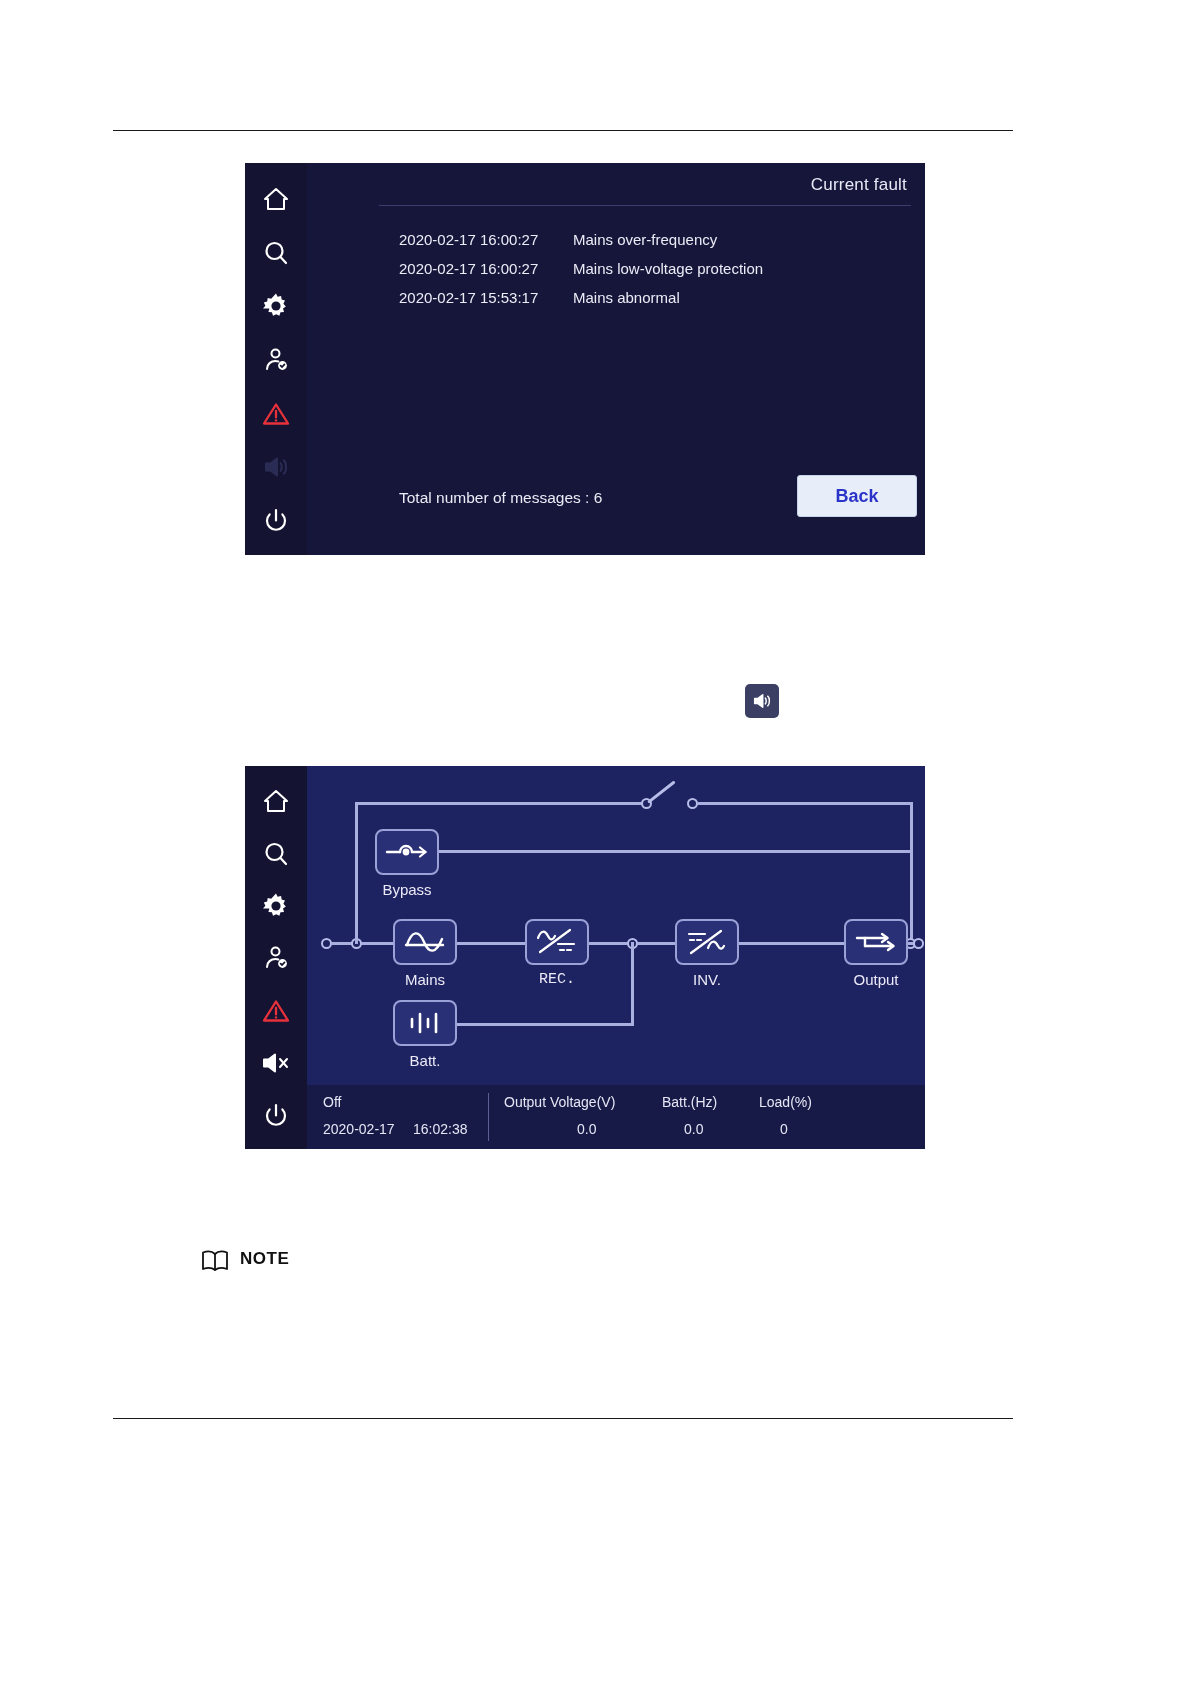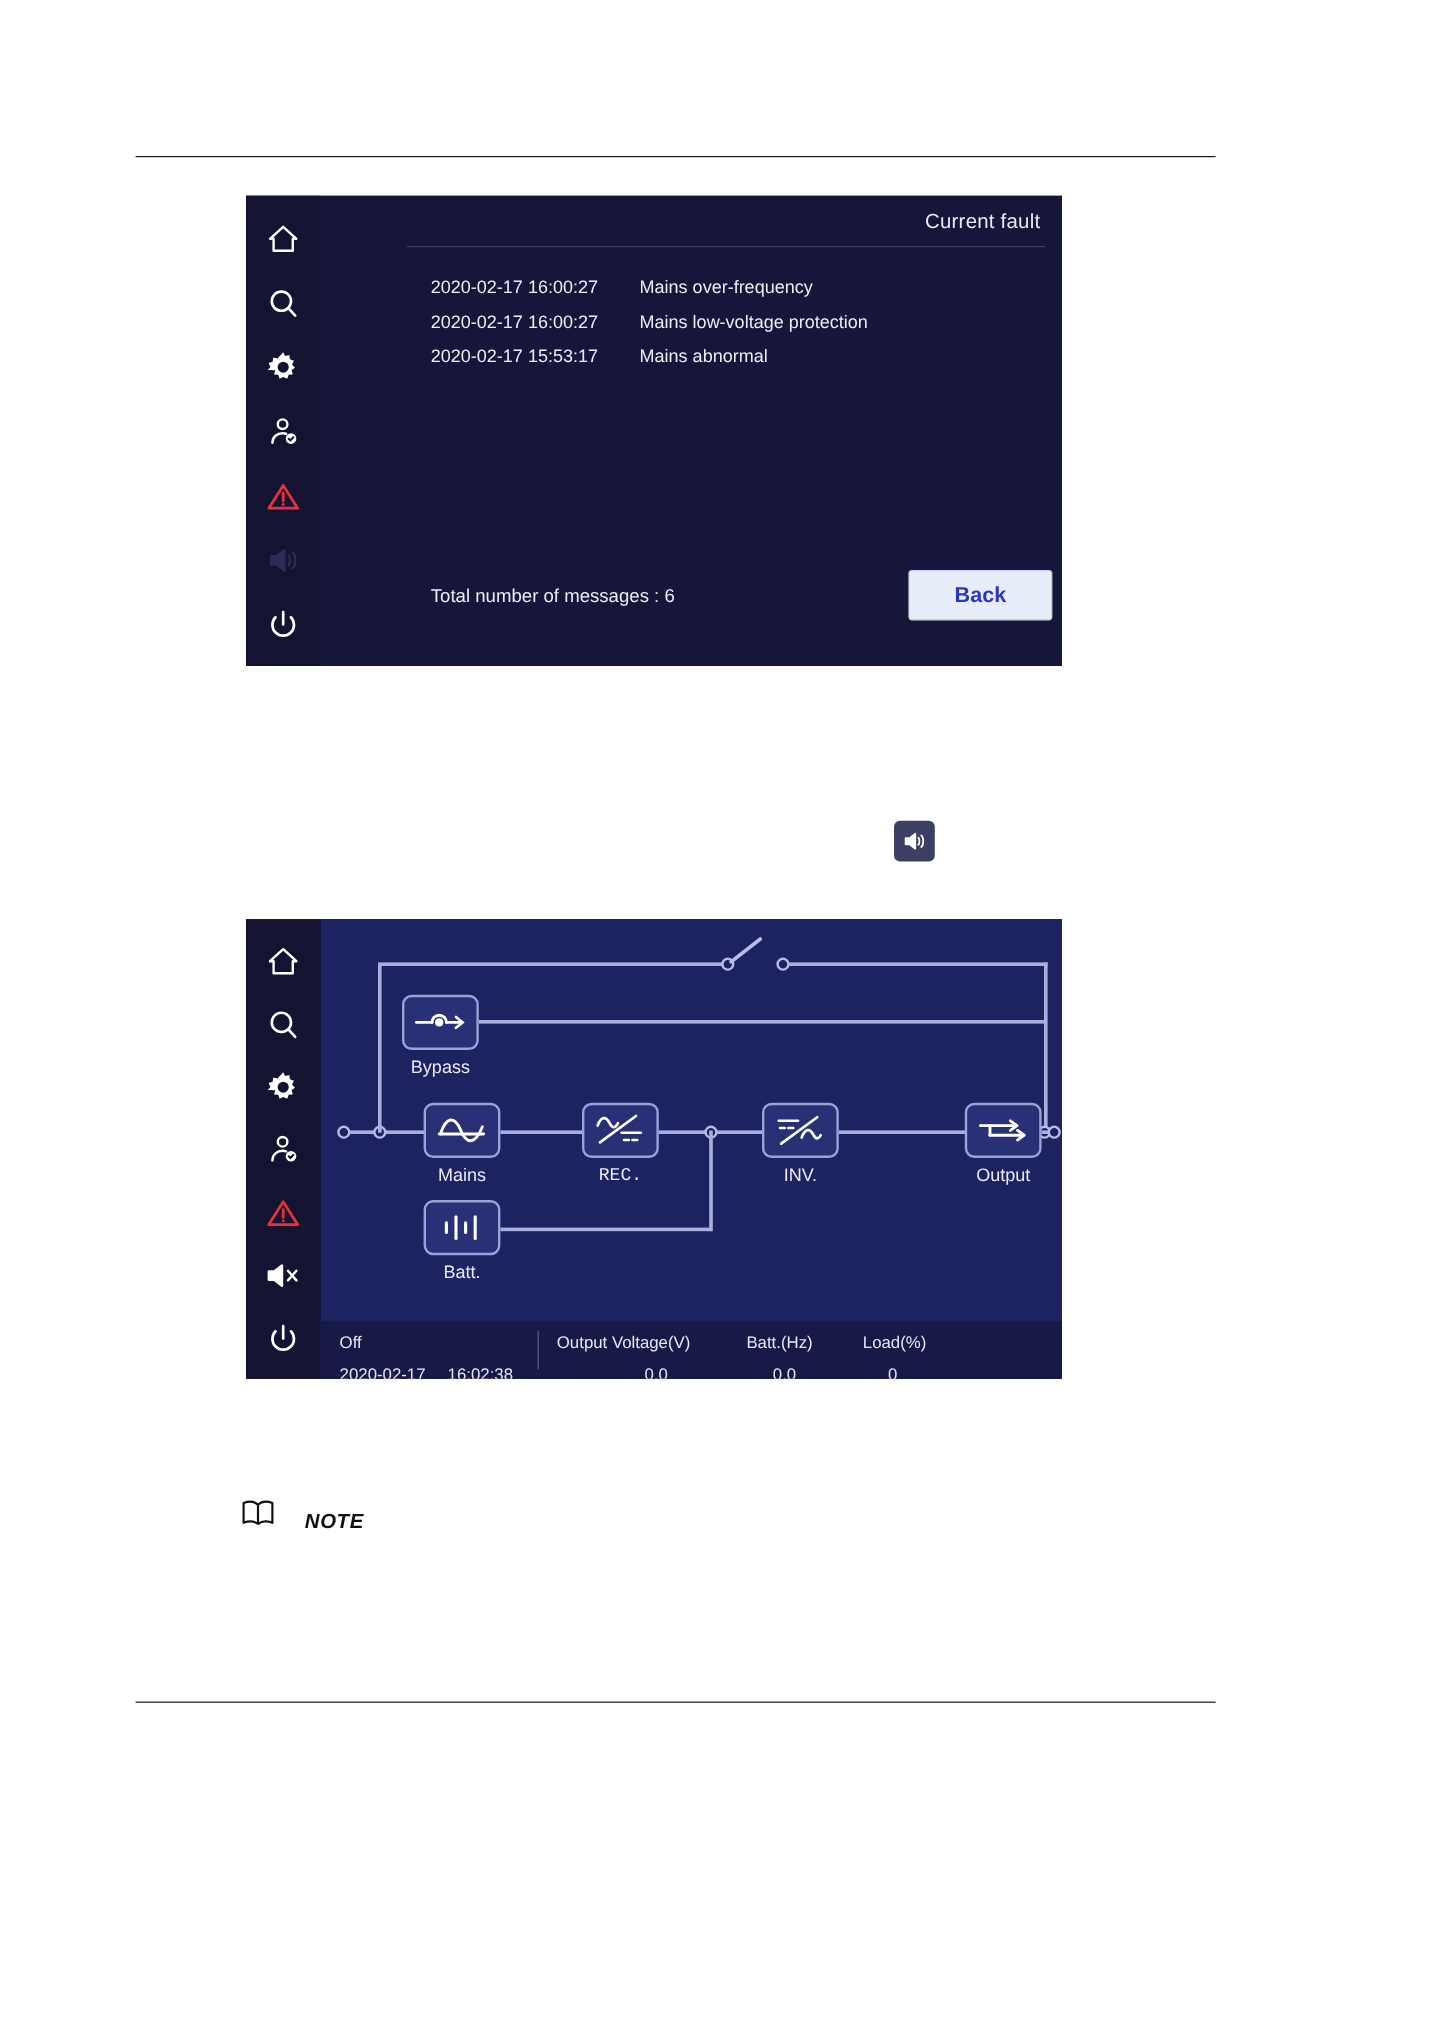--- a/index.html
+++ b/index.html
@@ -16,20 +16,21 @@
   .rule{position:absolute;left:113px;width:900px;height:0;border-top:1.5px solid #1a1a1a;}
   .rule.top{top:130px;}
   .rule.bottom{top:1418px;border-top:1px solid #1a1a1a;}
 
   
   .lcd{
     position:absolute;
     background:#141432;
     display:flex;
     overflow:hidden;
+    margin-left:40px;
   }
   .lcd.fault{left:205px;top:163px;width:680px;height:392px;background:#15163a;}
   .lcd.diagram{left:205px;top:766px;width:680px;height:383px;background:#000000;}
 
   
   .sidebar{
     width:62px;flex:0 0 62px;
     background:#141432;
     display:flex;flex-direction:column;
     align-items:center;
@@ -110,21 +111,21 @@
   .blk svg{display:block;}
   .blk-label{
     position:absolute;
     color:#eceaf8;font-size:15px;
     white-space:nowrap;
     text-align:center;
   }
 
   
   .statusbar{
-    position:absolute;left:0;right:0;bottom:0;height:48px;
+    position:absolute;left:0;right:0;bottom:0;height:64px;
     background:#171a47;
     color:#e6e6f5;
     font-size:14px;
   }
   .sb-div{position:absolute;left:181px;top:8px;bottom:8px;width:1px;background:#5b5f93;}
   .sb-off{position:absolute;left:16px;top:9px;}
   .sb-date{position:absolute;left:16px;top:36px;}
   .sb-time{position:absolute;left:106px;top:36px;}
   .sb-h1{position:absolute;left:197px;top:9px;}
   .sb-h2{position:absolute;left:355px;top:9px;}
@@ -138,21 +139,21 @@
     position:absolute;left:745px;top:684px;
     width:34px;height:34px;border-radius:5px;
     background:#3a3f63;
     display:flex;align-items:center;justify-content:center;
     color:#ffffff;
   }
 
   
   .note{
     position:absolute;left:200px;top:1249px;
-    display:flex;align-items:flex-end;gap:24px;font-style:italic;
+    display:flex;align-items:flex-start;gap:10px;
   }
   .note-icon{color:#111;}
   .note-text{
     color:#111;font-size:17px;font-weight:bold;letter-spacing:.5px;
   }
 </style>
 </head>
 <body>
 
 <div class="page">

